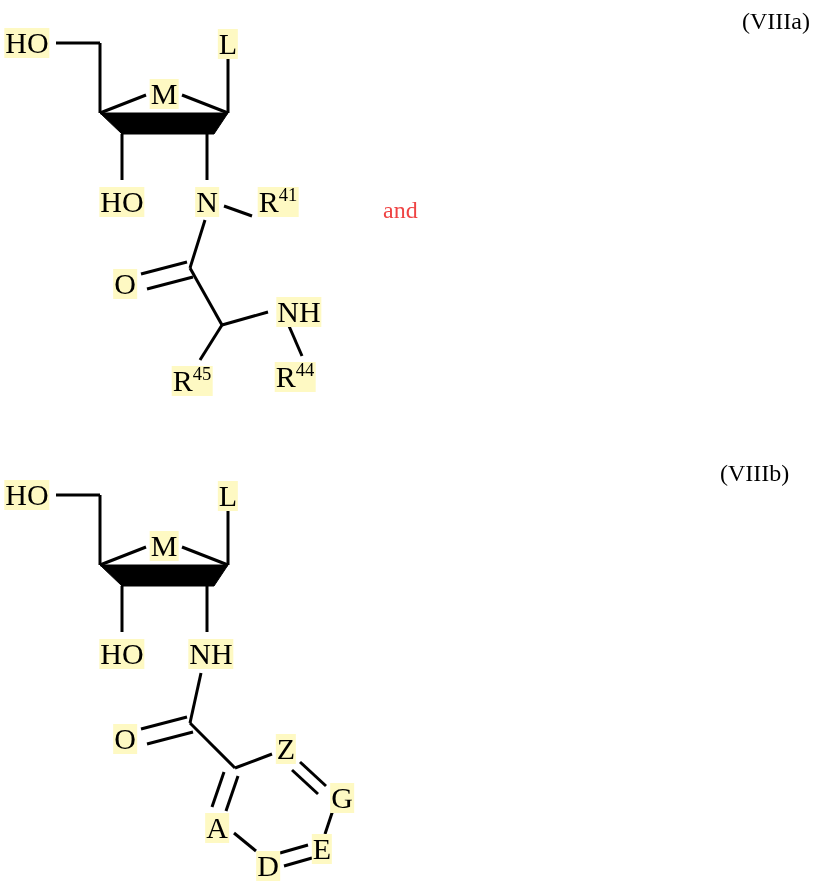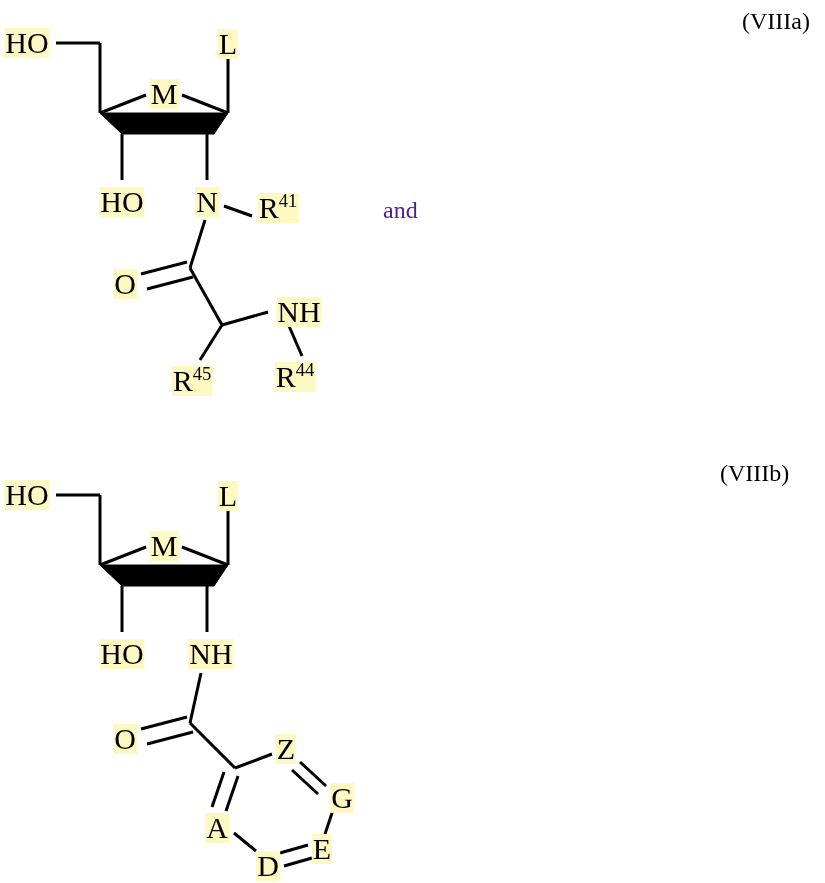--- a/index.html
+++ b/index.html
@@ -24,21 +24,21 @@
     font-size: 24px;
     font-family: "Liberation Serif", "DejaVu Serif", serif;
     color: #000000;
     white-space: nowrap;
     letter-spacing: 0px;
   }
   .conj-word {
     position: absolute;
     font-size: 24px;
     font-family: "Liberation Serif", "DejaVu Serif", serif;
-    color: #4c1d95;
+    color: #ef4444;
     white-space: nowrap;
   }
   .atom {
     position: absolute;
     font-size: 30px;
     line-height: 1;
     font-family: "Liberation Serif", "DejaVu Serif", serif;
     color: #000000;
     white-space: nowrap;
     transform: translate(-50%, -50%);
@@ -164,21 +164,21 @@
     <span class="atom" style="left:27px; top:43px;">HO</span>
 
     <span class="atom" style="left:164px; top:94px;">M</span>
 
     <span class="atom" style="left:228px; top:44px;">L</span>
 
     <span class="atom" style="left:122px; top:202px;">HO</span>
 
     <span class="atom" style="left:207px; top:202px;">N</span>
 
-    <span class="atom" style="left:278px; top:208px;"><span>R</span><sup>41</sup></span>
+    <span class="atom" style="left:278px; top:202px;"><span>R</span><sup>41</sup></span>
 
     <span class="atom" style="left:125px; top:284px;">O</span>
 
     <span class="atom" style="left:192px; top:381px;"><span>R</span><sup>45</sup></span>
 
     <span class="atom" style="left:299px; top:312px;">NH</span>
 
     <span class="atom" style="left:295px; top:377px;"><span>R</span><sup>44</sup></span>
   </div>
 

